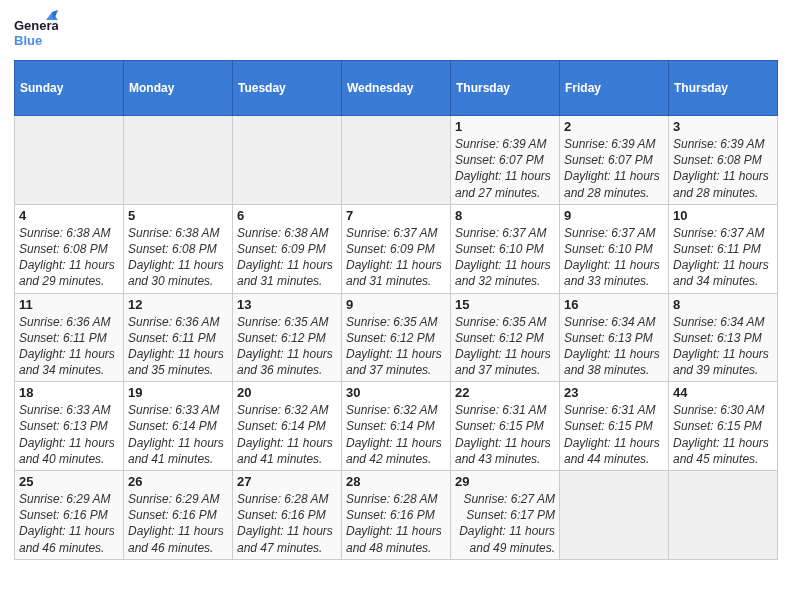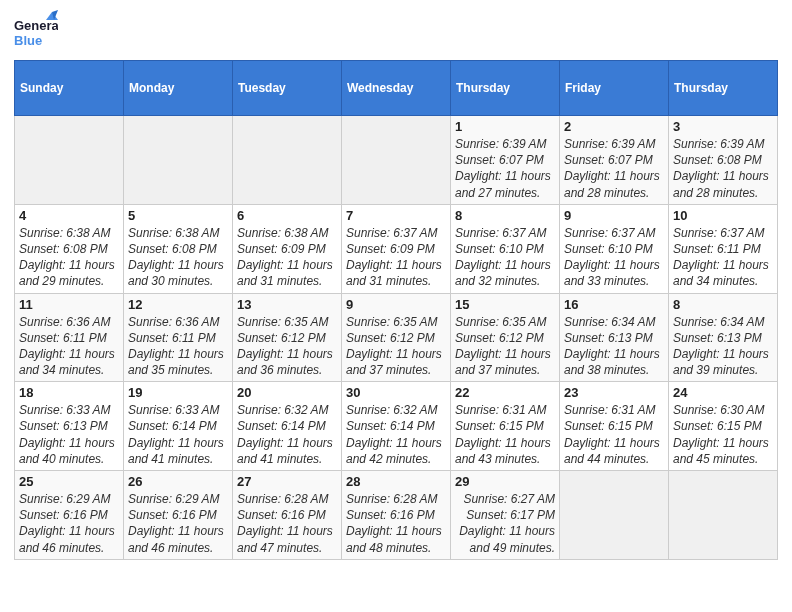--- a/index.html
+++ b/index.html
@@ -284,21 +284,21 @@
 and 43 minutes.</div>
           </td>
           <td>
             <span class="day-num">23</span>
             <div class="day-info" style="white-space: pre-line;">Sunrise: 6:31 AM
 Sunset: 6:15 PM
 Daylight: 11 hours
 and 44 minutes.</div>
           </td>
           <td>
-            <span class="day-num">24</span>
+            <span class="day-num">44</span>
             <div class="day-info" style="white-space: pre-line;">Sunrise: 6:30 AM
 Sunset: 6:15 PM
 Daylight: 11 hours
 and 45 minutes.</div>
           </td>
         </tr>
         <tr>
           <td>
             <span class="day-num">25</span>
             <div class="day-info" style="white-space: pre-line;">Sunrise: 6:29 AM

